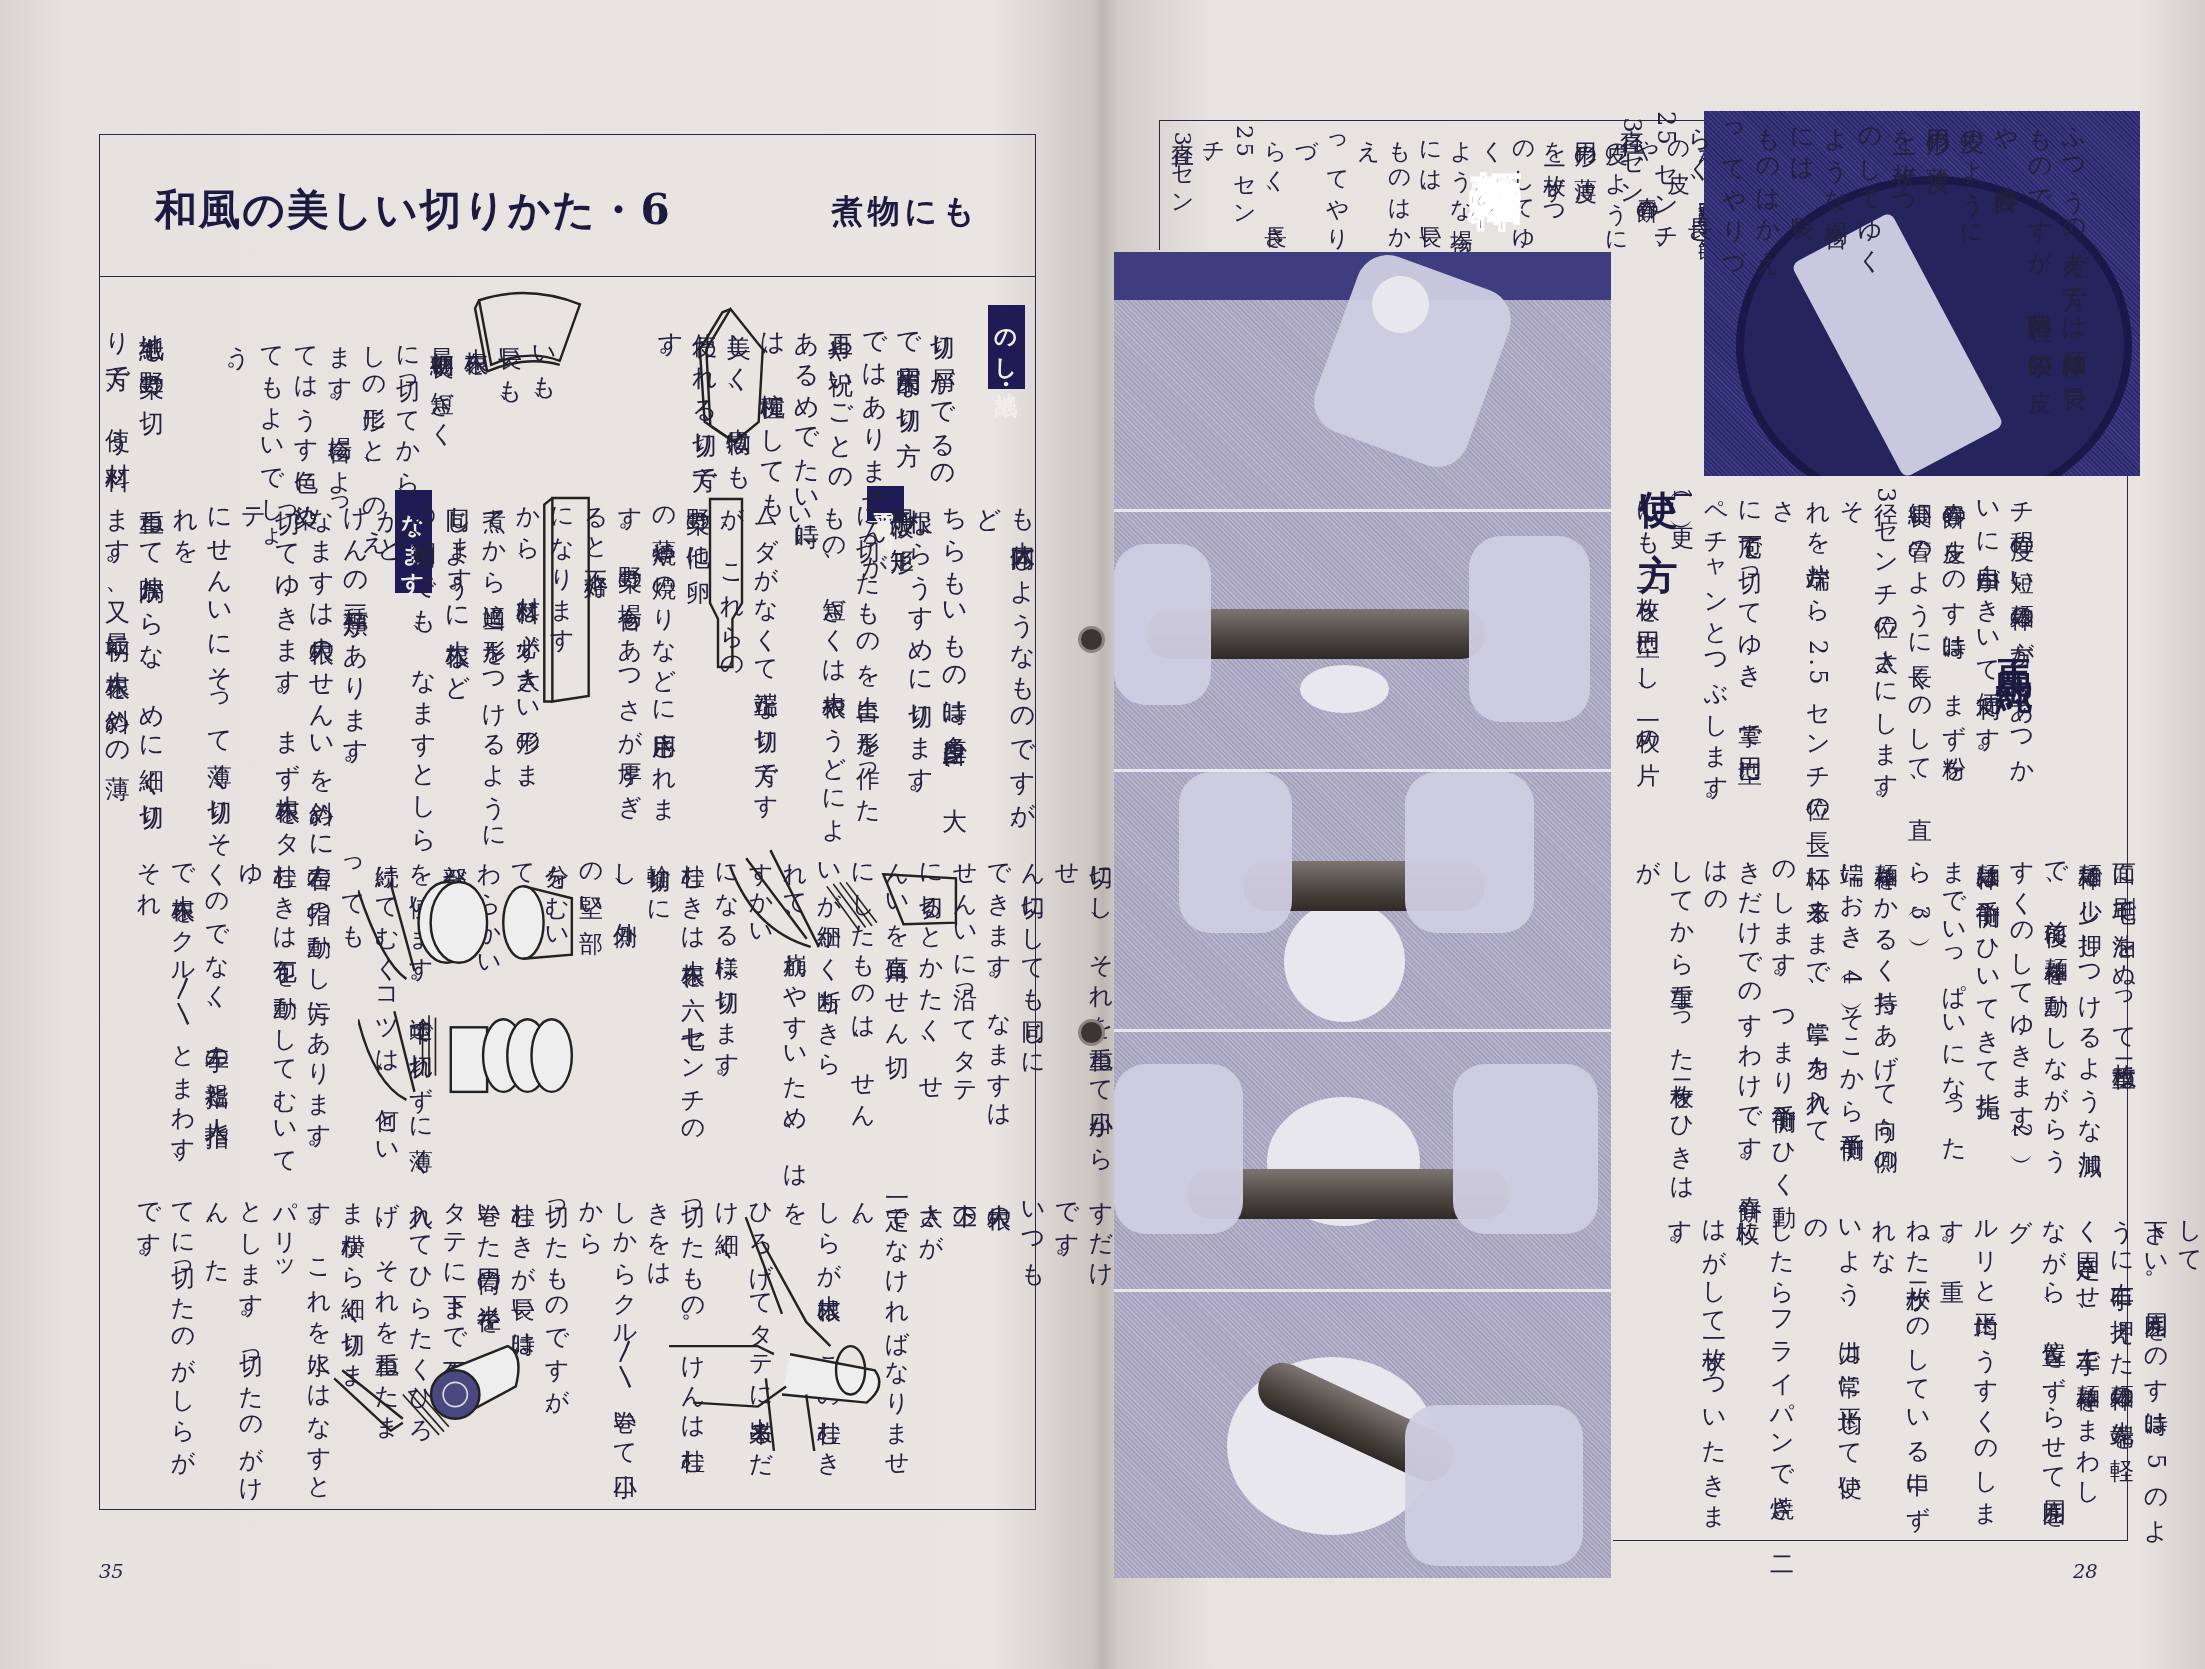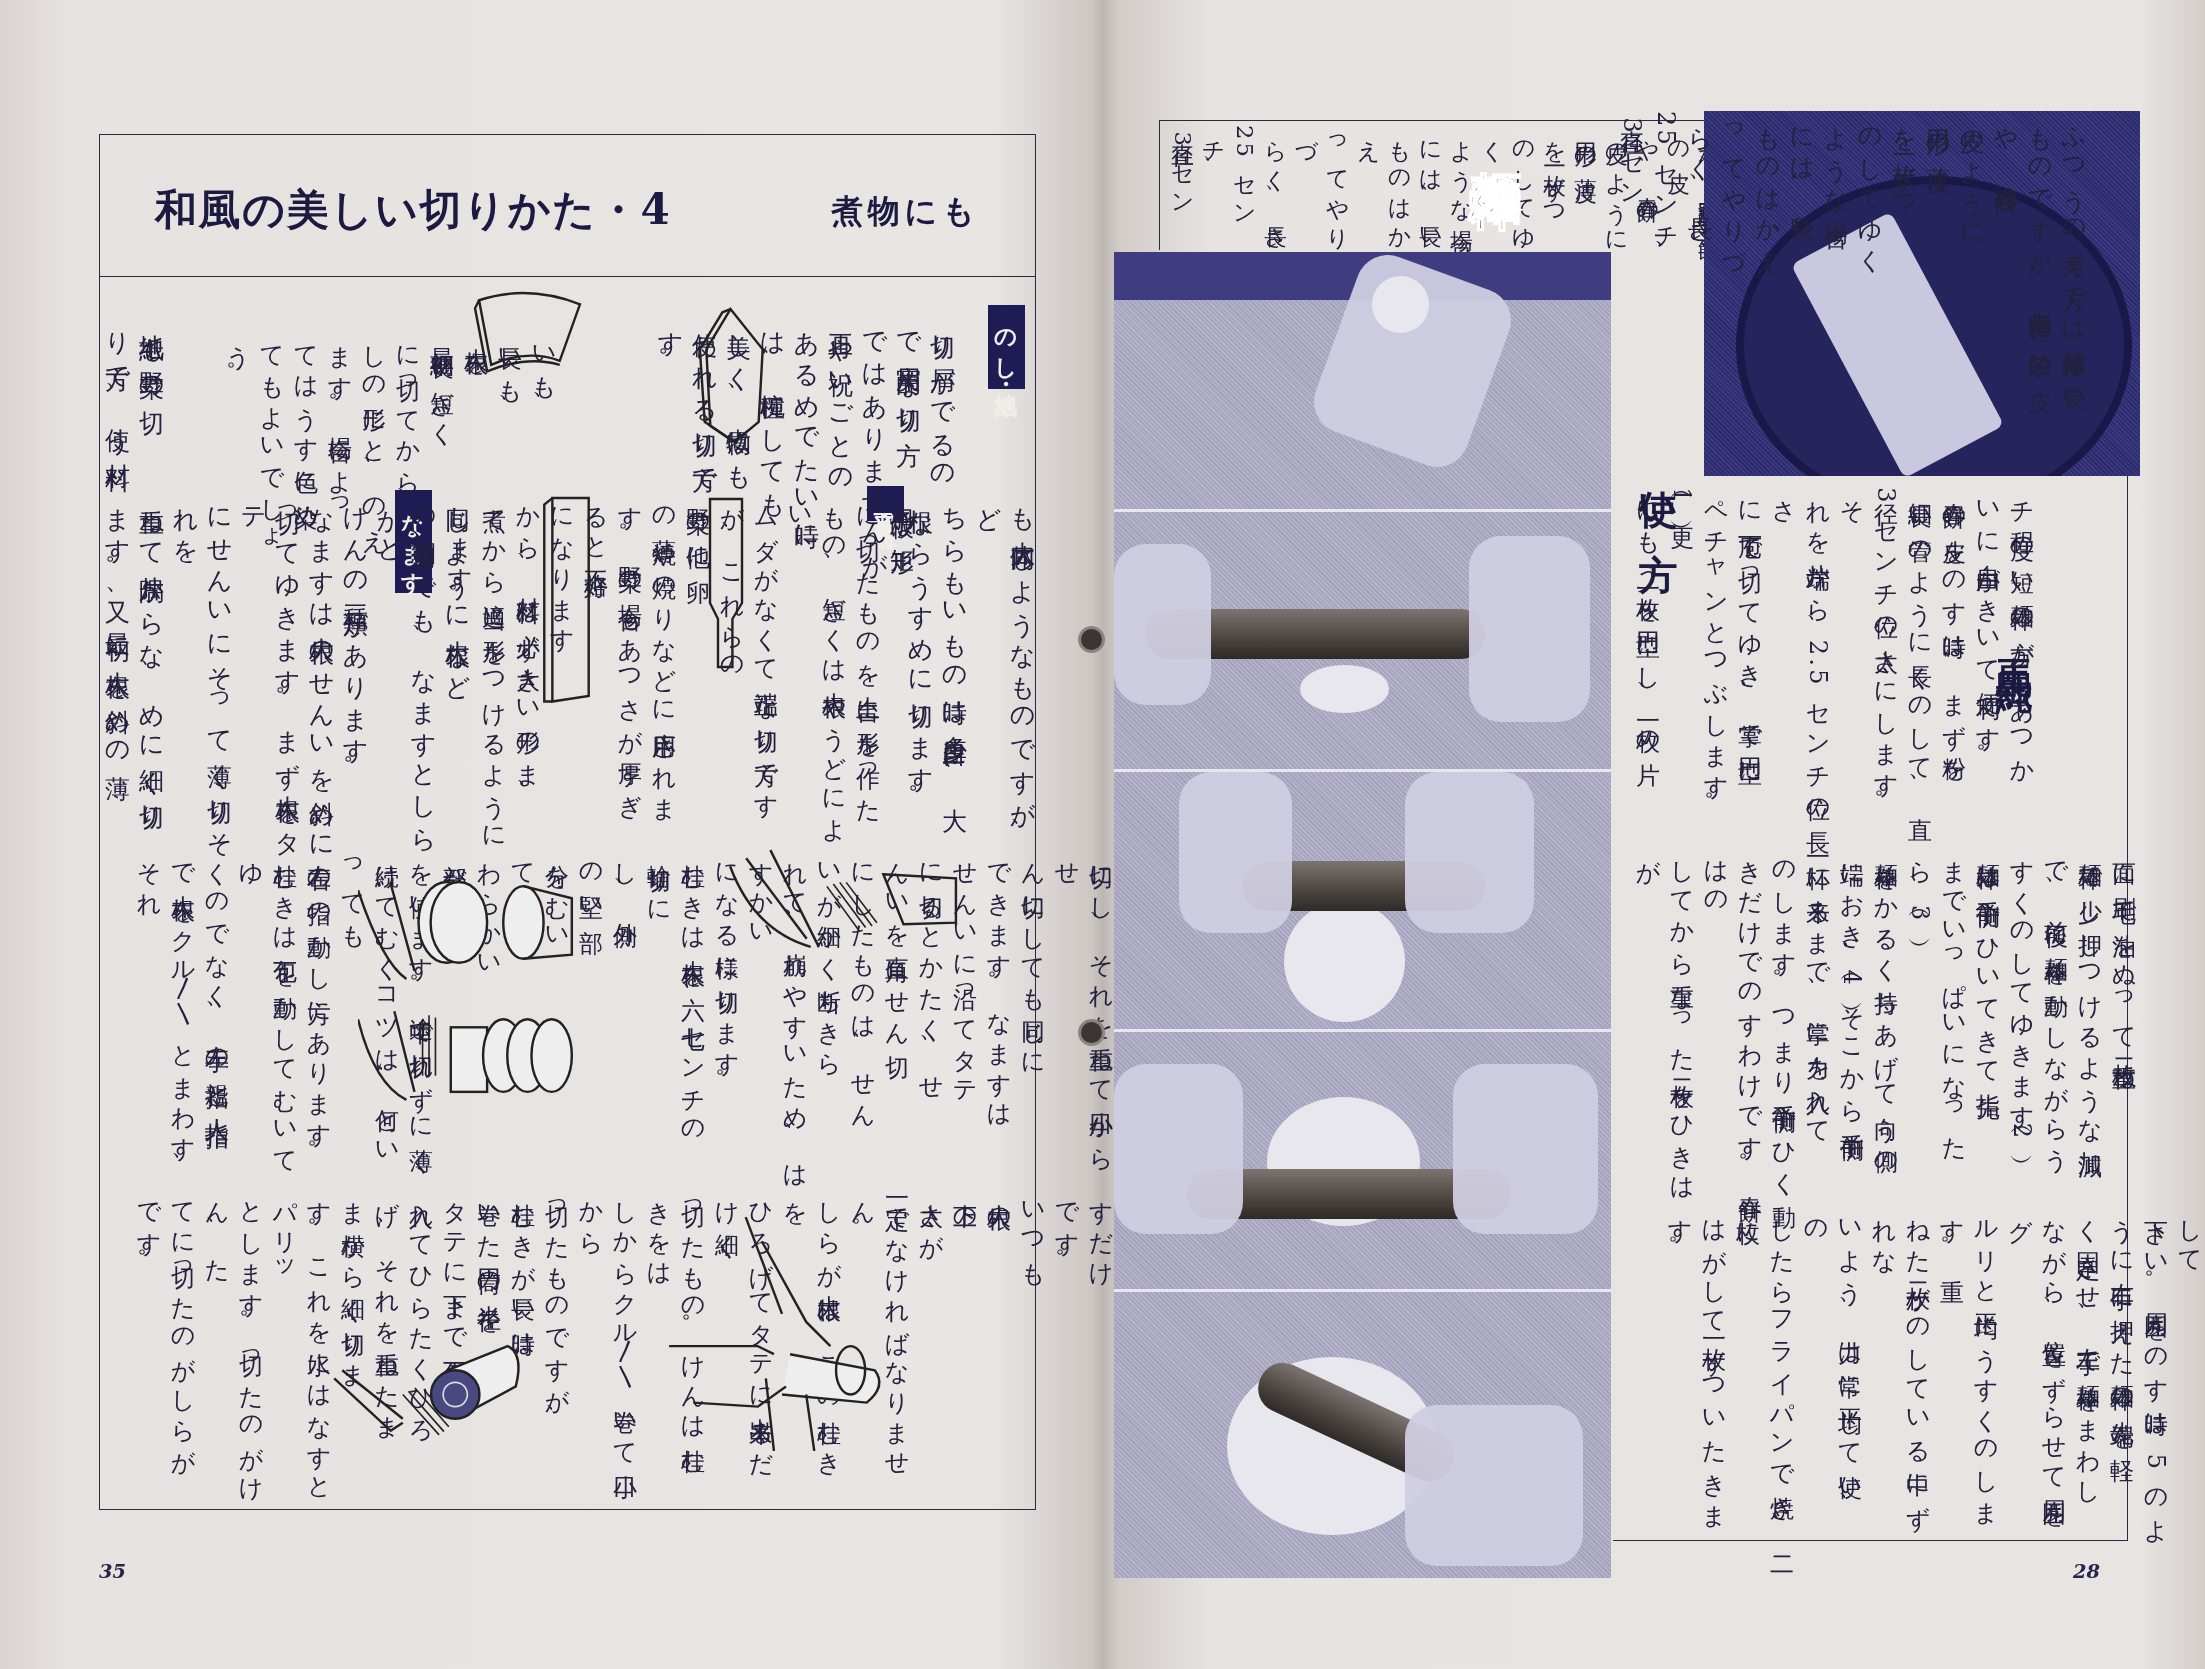--- a/index.html
+++ b/index.html
@@ -18,21 +18,21 @@
   .author{position:absolute;left:731px;top:55px;font-size:32px;font-weight:bold;letter-spacing:4.8px;color:#1c1a40;}
 
   .vcol{position:absolute;writing-mode:vertical-rl;font-size:25px;line-height:34px;letter-spacing:3.2px;
         white-space:pre-line;color:#23213e;}
   .tag{position:absolute;writing-mode:vertical-rl;background:#1f1b55;color:#f1eee9;font-size:22.6px;
        font-weight:bold;padding:8px 3.2px;letter-spacing:3.2px;}
 
   .illus{position:absolute;}
   .illus svg{display:block;}
 
-  .page-num{position:absolute;font-size:19.4px;font-style:italic;font-weight:bold;color:#262448;}
+  .page-num{position:absolute;font-size:19.4px;font-style:italic;font-weight:normal;color:#262448;}
 
   
   .lead-box{position:absolute;left:53px;top:120px;width:551px;height:129px;border-top:1.6px solid #2a2840;border-left:1.6px solid #2a2840;}
   .photo-strip{position:absolute;left:8px;top:252px;width:497px;height:1326px;background:#8e8bab;overflow:hidden;}
   .photo-panel{position:absolute;left:0;width:497px;height:257px;
      background:repeating-linear-gradient(45deg,#a4a1bd 0 1.6px,#b6b3cb 1.6px 3.2px);border-bottom:3.2px solid #e8e6ef;}
   .photo-panel .dark{position:absolute;left:0;top:0;width:100%;height:48px;background:#3f3c80;}
   .roller{position:absolute;height:50px;border-radius:24px;background:linear-gradient(180deg,#7b7470 0%,#4b443f 60%,#2e2a28 100%);}
   .disc{position:absolute;border-radius:50%;background:#e9e7ee;}
   .hand{position:absolute;background:#d0cde0;border-radius:32px;opacity:.95;}
@@ -49,21 +49,21 @@
   .ring{position:absolute;width:21px;height:21px;border-radius:50%;background:#3b3634;border:3.2px solid #8b8380;}
 </style>
 </head>
 <body>
 
 <div class="spread">
 
   <div class="page page-left">
     <div class="frame">
       <div class="title-band">
-        <div class="title">和風の美しい切りかた・4</div>
+        <div class="title">和風の美しい切りかた・6</div>
         <div class="author">煮物にも</div>
       </div>
 
       <div class="tag" style="left:888px;top:170px;">のし・地紙</div>
       <div class="tag" style="left:767px;top:351px;">羽子板・短冊</div>
       <div class="tag" style="left:295px;top:355px;">なます</div>
 
       <div class="vcol" style="left:553px;top:179px;height:299px;">切り屑がでるの
 で実用的な切り方
 ではありませんが

